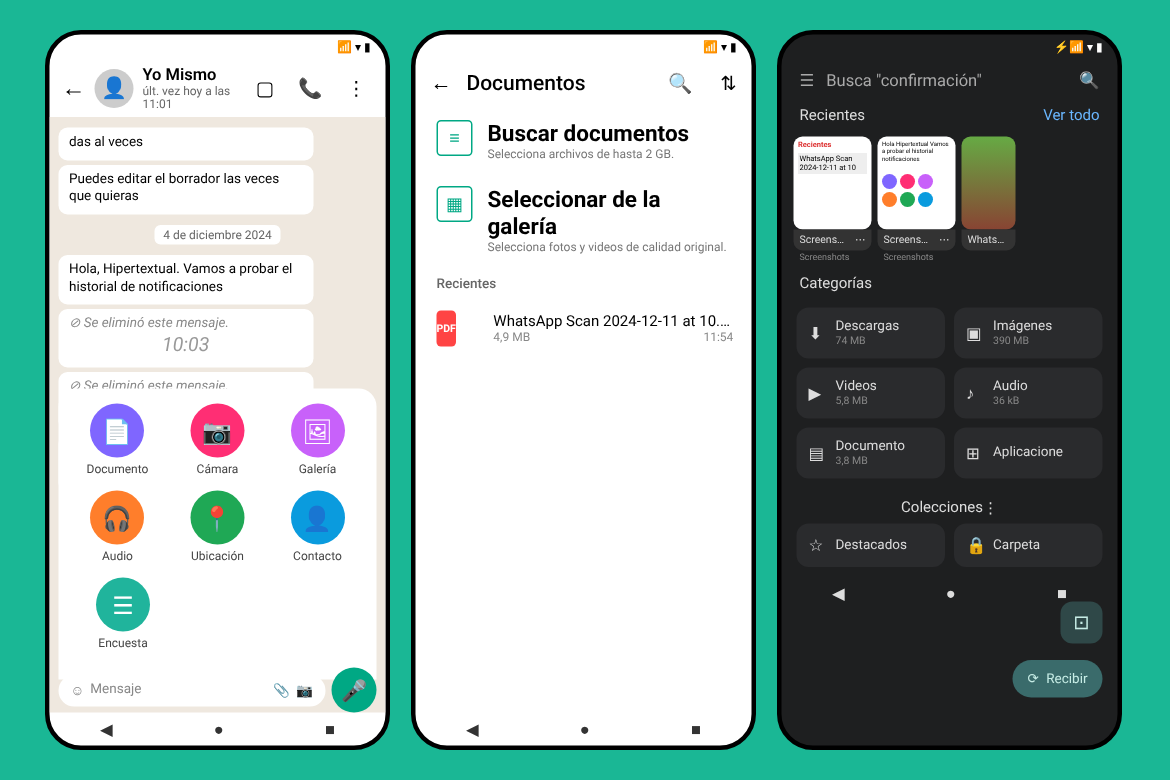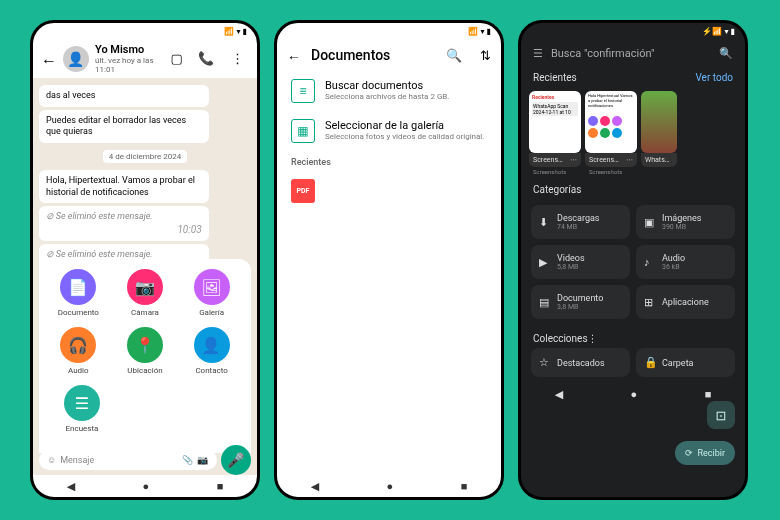--- a/index.html
+++ b/index.html
@@ -13,53 +13,53 @@
 .chath{display:flex;align-items:center;gap:6px;padding:4px 8px}
 .ava{width:26px;height:26px;border-radius:50%;background:#ccc;display:flex;align-items:center;justify-content:center;font-size:14px}
 .name{font-size:11px;font-weight:600}
 .sub{font-size:8px;color:#666}
 .hico{font-size:13px;padding:0 5px}
 .chat{flex:1;background:#efe8df;padding:4px 6px;overflow:hidden;font-size:9px}
 .bub{background:#fff;border-radius:6px;padding:5px 7px;margin:3px 0;max-width:80%;line-height:1.3}
 .date{text-align:center;font-size:8px;background:#fff;display:inline-block;padding:2px 6px;border-radius:4px;margin:4px auto;color:#666}
 .datew{text-align:center;margin:2px 0}
 .del{color:#888;font-style:italic}
-.time{font-size:10px;color:#999;text-align:right}
+.time{font-size:13px;color:#999;text-align:center}
 .attach{position:absolute;bottom:44px;left:6px;right:6px;background:#fff;border-radius:12px 12px 0 0;padding:10px 6px}
 .arow{display:flex;justify-content:space-around;margin-bottom:10px}
 .aitem{text-align:center;width:50px}
 .acirc{width:36px;height:36px;border-radius:50%;margin:0 auto 3px;display:flex;align-items:center;justify-content:center;color:#fff;font-size:16px}
 .albl{font-size:8px;color:#444}
 .ibar{position:absolute;bottom:22px;left:6px;right:6px;display:flex;gap:4px;align-items:center}
 .ifield{flex:1;background:#fff;border-radius:16px;padding:5px 8px;font-size:9px;color:#888;display:flex;align-items:center;gap:4px}
 .mic{width:30px;height:30px;border-radius:50%;background:#00a884;color:#fff;display:flex;align-items:center;justify-content:center;font-size:14px}
 .doch{display:flex;align-items:center;gap:10px;padding:8px 10px;font-size:14px}
 .dopt{display:flex;gap:10px;padding:8px 14px;align-items:flex-start}
 .dico{width:24px;height:24px;border:1.5px solid #00a884;border-radius:3px;display:flex;align-items:center;justify-content:center;color:#00a884;font-size:12px;flex-shrink:0}
-.dtit{font-size:11px;font-weight:400}
+.dtit{font-size:15px;font-weight:700}
 .dsub{font-size:8px;color:#777;line-height:1.3}
 .sect{font-size:9px;color:#666;padding:6px 14px;font-weight:500}
 .file{display:flex;gap:25px;padding:6px 14px;align-items:center}
 .pdf{width:24px;height:24px;background:#f44;border-radius:3px;color:#fff;font-size:7px;display:flex;align-items:center;justify-content:center;font-weight:bold}
 .ftit{font-size:10px}
 .fsub{font-size:8px;color:#888;display:flex;justify-content:space-between;width:160px}
 .srch{display:flex;align-items:center;gap:8px;padding:8px 12px;color:#aaa;font-size:11px}
 .thead{display:flex;justify-content:space-between;padding:4px 12px;font-size:10px}
 .thead .l{color:#ddd}
 .thead .r{color:#6ab7ff}
 .thumbs{display:flex;gap:4px;padding:4px 8px;overflow:hidden}
 .thumb{width:52px;flex-shrink:0}
 .timg{height:62px;background:#fff;border-radius:6px;overflow:hidden;padding:3px;font-size:5px;line-height:1.2}
 .tlbl{background:#333;padding:3px 4px;border-radius:0 0 6px 6px;font-size:7px;color:#ddd;display:flex;justify-content:space-between;align-items:center}
 .catgrid{display:grid;grid-template-columns:1fr 1fr;gap:6px;padding:6px 10px}
 .cat{background:#2a2b2d;border-radius:8px;padding:8px;display:flex;gap:6px;align-items:center}
 .cico{color:#ddd;font-size:11px;width:12px}
 .ctit{font-size:9px;color:#ddd}
 .csub{font-size:7px;color:#888}
-.colh{display:flex;justify-content:flex-start;padding:8px 12px 4px;color:#ddd;font-size:10px}
+.colh{display:flex;justify-content:center;padding:8px 12px 4px;color:#ddd;font-size:10px}
 .fab{position:absolute;bottom:32px;right:10px;background:#3a6b6b;color:#c6ece5;border-radius:14px;padding:7px 10px;font-size:9px;display:flex;align-items:center;gap:5px}
 .fab2{position:absolute;bottom:68px;right:10px;width:28px;height:28px;background:#2f4848;border-radius:8px;display:flex;align-items:center;justify-content:center;color:#c6ece5;font-size:13px}
 .allst{color:#ddd;font-size:9px;padding:6px 12px 2px}
 </style>
 </head>
 <body>
 
 <div class="phone">
   <div class="sbar">📶 ▾ ▮</div>
   <div class="chath">
@@ -152,20 +152,27 @@
   <div class="dopt">
     <div class="dico">▦</div>
     <div>
         <div class="dtit">Seleccionar de la galería</div>
         <div class="dsub">Selecciona fotos y videos de calidad original.</div>
       </div>
   </div>
   <div class="sect">Recientes</div>
   <div class="file">
     <div class="pdf">PDF</div>
+    <div>
+      <div class="ftit">WhatsApp Scan 2024-12-11 at 10.…</div>
+      <div class="fsub">
+          <span>4,9 MB</span>
+          <span>11:54</span>
+        </div>
+    </div>
   </div>
   <div style="flex:1"></div>
   <div class="navbar">
       <span>◀</span>
       <span>●</span>
       <span>■</span>
     </div>
 </div>
 
 <div class="phone dark">

